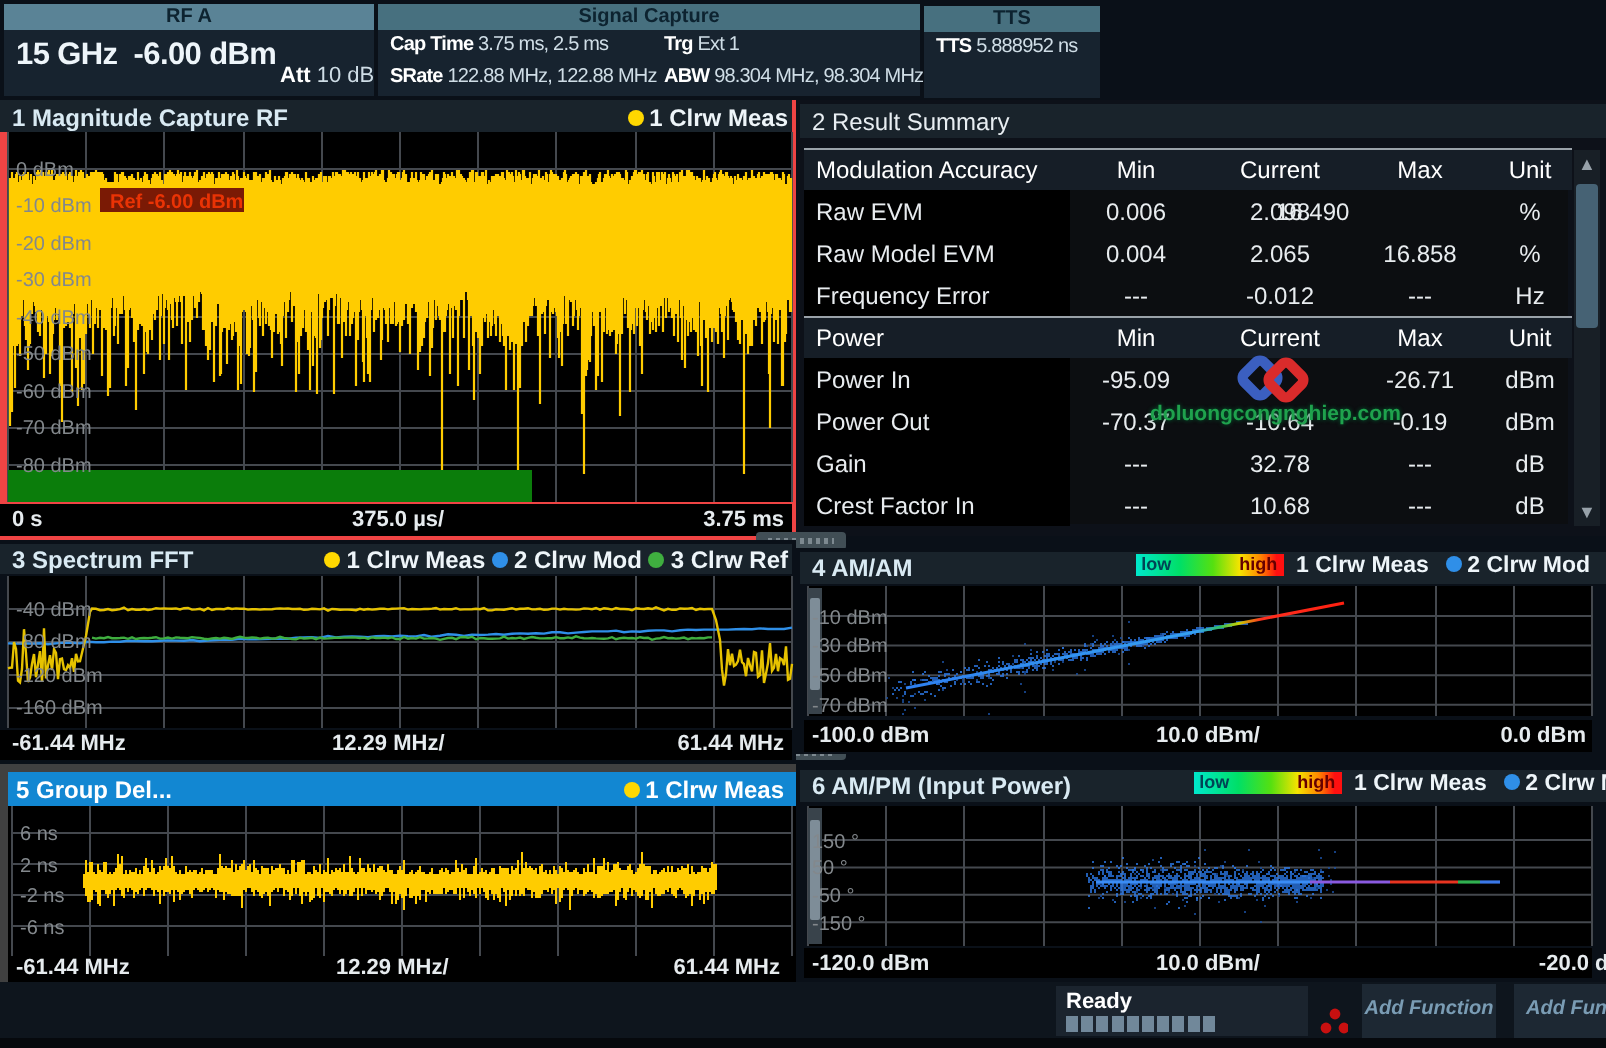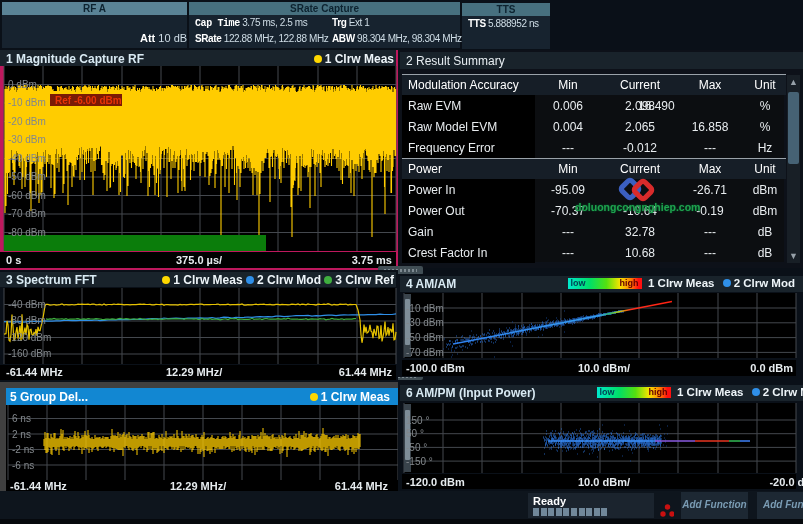--- a/index.html
+++ b/index.html
@@ -10,37 +10,38 @@
 .xl{position:absolute;font-size:11px;color:#e6ebee;font-weight:bold;}
 .tbh{font-weight:normal;color:#fff;font-size:12px;}
 .tbv{color:#e8ecef;font-size:12px;}
 </style></head>
 <body>
 
 <div class="abs" style="left:0;top:0;width:803px;height:50px;background:#0a1018;"></div>
 
 <div class="abs" style="left:2px;top:2px;width:185px;height:46px;background:#17232f;">
   <div style="height:13px;background:#5a8396;color:#0d2330;font-size:10px;font-weight:bold;text-align:center;line-height:13px;">RF A</div>
+  <div class="abs" style="left:6px;top:17px;font-size:15.5px;font-weight:bold;color:#eef5fa;white-space:nowrap;letter-spacing:-0.3px;">15 GHz&nbsp; -6.00 dBm</div>
   <div class="abs" style="left:138px;top:30px;font-size:11px;color:#cfdde6;white-space:nowrap;"><b style="color:#fff;">Att</b> 10 dB</div>
 </div>
 
 <div class="abs" style="left:189px;top:2px;width:271px;height:46px;background:#17232f;">
-  <div style="height:13px;background:#47707f;color:#0d2330;font-size:10px;font-weight:bold;text-align:center;line-height:13px;">SRate Capture</div>
-  <div class="abs" style="left:6px;top:15px;font-size:10px;letter-spacing:-0.4px;color:#cfdde6;white-space:nowrap;"><b style="color:#fff;font-family:Liberation Mono, monospace;">Cap Time</b> 3.75 ms, 2.5 ms</div>
+  <div style="height:13px;background:#47707f;color:#0d2330;font-size:10px;font-weight:bold;text-align:center;line-height:13px;">Signal Capture</div>
+  <div class="abs" style="left:6px;top:15px;font-size:10px;letter-spacing:-0.4px;color:#cfdde6;white-space:nowrap;"><b style="color:#fff;">Cap Time</b> 3.75 ms, 2.5 ms</div>
   <div class="abs" style="left:6px;top:31px;font-size:10px;letter-spacing:-0.4px;color:#cfdde6;white-space:nowrap;"><b style="color:#fff;">SRate</b> 122.88 MHz, 122.88 MHz</div>
   <div class="abs" style="left:143px;top:15px;font-size:10px;letter-spacing:-0.4px;color:#cfdde6;white-space:nowrap;"><b style="color:#fff;">Trg</b> Ext 1</div>
   <div class="abs" style="left:143px;top:31px;font-size:10px;letter-spacing:-0.4px;color:#cfdde6;white-space:nowrap;"><b style="color:#fff;">ABW</b> 98.304 MHz, 98.304 MHz</div>
 </div>
 
 <div class="abs" style="left:462px;top:3px;width:88px;height:46px;background:#17232f;">
   <div style="height:13px;background:#47707f;color:#0d2330;font-size:10px;font-weight:bold;text-align:center;line-height:13px;">TTS</div>
   <div class="abs" style="left:6px;top:15px;font-size:10px;letter-spacing:-0.4px;color:#cfdde6;white-space:nowrap;"><b style="color:#fff;">TTS</b> 5.888952 ns</div>
 </div>
 
-<div class="abs" style="left:0;top:50px;width:398px;height:248px;background:#be185d;">
+<div class="abs" style="left:0;top:50px;width:398px;height:248px;background:#ef4444;">
   <div class="abs" style="left:0;top:0;width:396px;height:16px;background:#19232b;"></div>
   <div class="abs hdr" style="left:6px;top:2px;">1 Magnitude Capture RF</div>
   <div class="abs leg" style="right:4px;top:2px;"><span class="dot" style="background:#ffd800;"></span>1 Clrw Meas</div>
   <svg class="abs" style="left:0;top:16px;" width="398" height="187">
     <rect x="4" y="0" width="392" height="185" fill="#000"></rect>
     <g stroke="#44484e" stroke-width="1">
       <line x1="4" y1="0" x2="4" y2="185"></line>
         <line x1="43" y1="0" x2="43" y2="185"></line>
         <line x1="82" y1="0" x2="82" y2="185"></line>
         <line x1="122" y1="0" x2="122" y2="185"></line>
@@ -246,21 +247,21 @@
       <text x="8" y="48">-50 dBm</text>
         <text x="8" y="63">-70 dBm</text>
     </g>
   </svg>
   <div class="abs" style="left:4px;top:86px;width:394px;height:16px;background:#000;"></div>
   <div class="xl" style="left:8px;top:88px;">-100.0 dBm</div>
   <div class="xl" style="left:180px;top:88px;">10.0 dBm/</div>
   <div class="xl" style="right:10px;top:88px;">0.0 dBm</div>
 </div>
 
-<div class="abs" style="left:0;top:382px;width:398px;height:109px;background:#0a84d8;border:6px solid #404040;">
+<div class="abs" style="left:0;top:382px;width:398px;height:109px;background:#0a84d8;border:4px solid #404040;">
   <div class="abs" style="left:0;top:0;width:394px;height:17px;background:#1287d2;"></div>
   <div class="abs" style="left:4px;top:2px;font-weight:bold;font-size:12px;color:#fff;">5 Group Del...</div>
   <div class="abs" style="right:2px;top:2px;font-weight:bold;font-size:12px;color:#fff;"><span class="dot" style="background:#ffd800;"></span>1 Clrw Meas</div>
   <svg class="abs" style="left:0;top:17px;" width="394" height="75">
     <rect x="0" y="0" width="394" height="75" fill="#000"></rect>
     <g stroke="#44484e" stroke-width="1">
       <line x1="2" y1="0" x2="2" y2="75"></line>
         <line x1="41" y1="0" x2="41" y2="75"></line>
         <line x1="80" y1="0" x2="80" y2="75"></line>
         <line x1="119" y1="0" x2="119" y2="75"></line>

